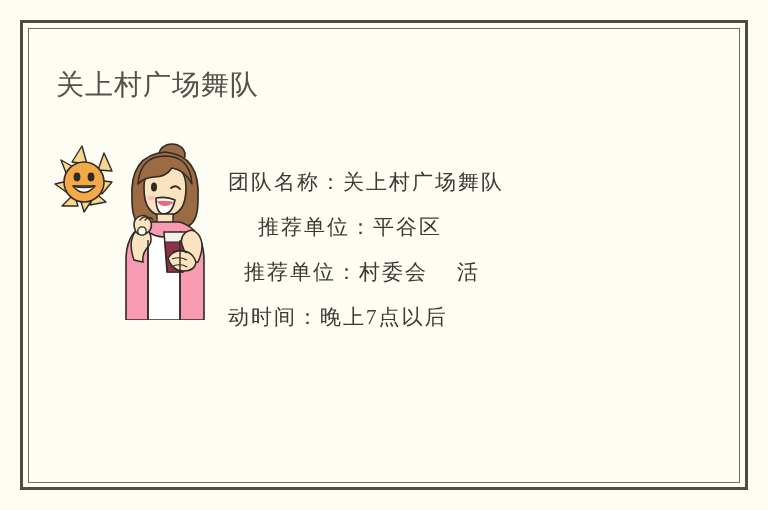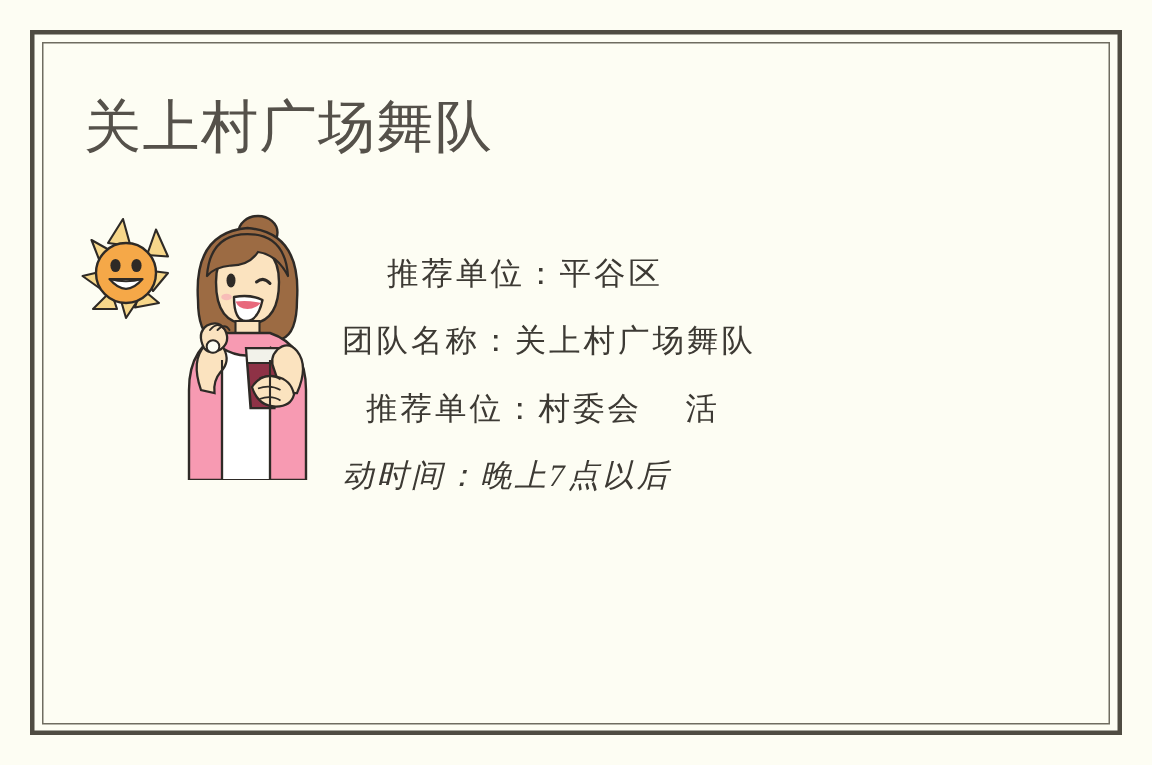--- a/index.html
+++ b/index.html
@@ -42,21 +42,21 @@
     border: 1px solid #6f6c60;
     box-sizing: border-box;
     pointer-events: none;
   }
 
   
   .title {
     position: absolute;
     left: 56px;
     top: 60px;
-    font-size: 38px;
+    font-size: 28px;
     line-height: 50px;
     color: #55514a;
     letter-spacing: 1px;
     white-space: nowrap;
     font-family: Liberation Sans, sans-serif;
   }
 
   
   .illustration {
     position: absolute;
@@ -82,21 +82,21 @@
     font-size: 21px;
     line-height: 45px;
     color: #3d3a34;
     white-space: pre;
     letter-spacing: 2px;
     font-family: "Liberation Serif", serif;
   }
   .info-line.indent-1 { padding-left: 30px; }
   .info-line.indent-2 { padding-left: 0px; }
   .info-line.indent-3 { padding-left: 16px; }
-  .info-line.indent-4 { padding-left: 0px; font-style: italic; }
+  .info-line.indent-4 { padding-left: 0px; }
 </style>
 </head>
 <body>
 
 <div class="page">
 
   <div class="frame-outer"></div>
   <div class="frame-inner"></div>
 
   <div class="title">关上村广场舞队</div>
@@ -170,19 +170,19 @@
         <path d="M120 119 q8 -3 15 1" fill="none" stroke="#2e2a26" stroke-width="1.1"></path>
         <path d="M121 126 q8 -3 14 1" fill="none" stroke="#2e2a26" stroke-width="1.1"></path>
 
         <path d="M96 100 l0 80" fill="none" stroke="#2e2a26" stroke-width="1.4"></path>
         <path d="M128 100 l0 80" fill="none" stroke="#2e2a26" stroke-width="1.4"></path>
       </g>
     </svg>
   </div>
 
   <div class="info-block">
+    <div class="info-line indent-2">团队名称：关上村广场舞队</div>
     <div class="info-line indent-1">推荐单位：平谷区</div>
-    <div class="info-line indent-2">团队名称：关上村广场舞队</div>
     <div class="info-line indent-3">推荐单位：村委会    活</div>
     <div class="info-line indent-4">动时间：晚上7点以后</div>
   </div>
 
 </div>
 
 </body></html>

